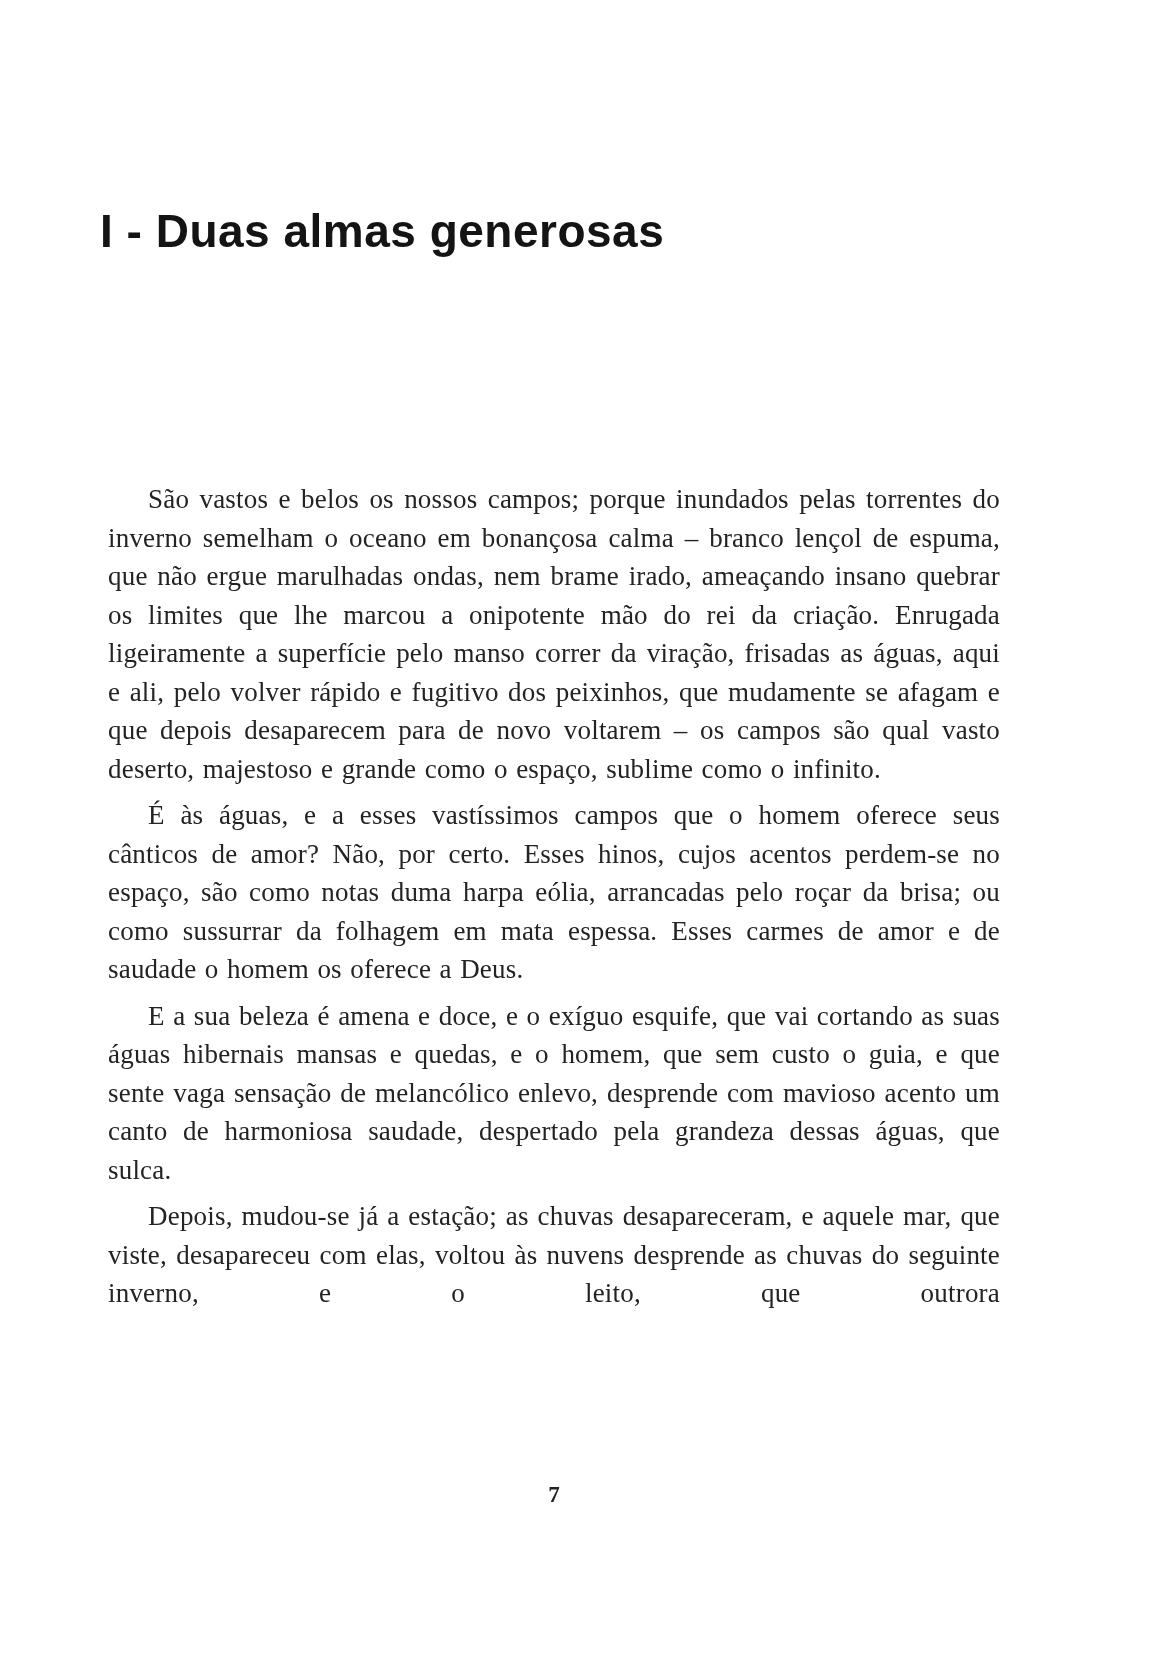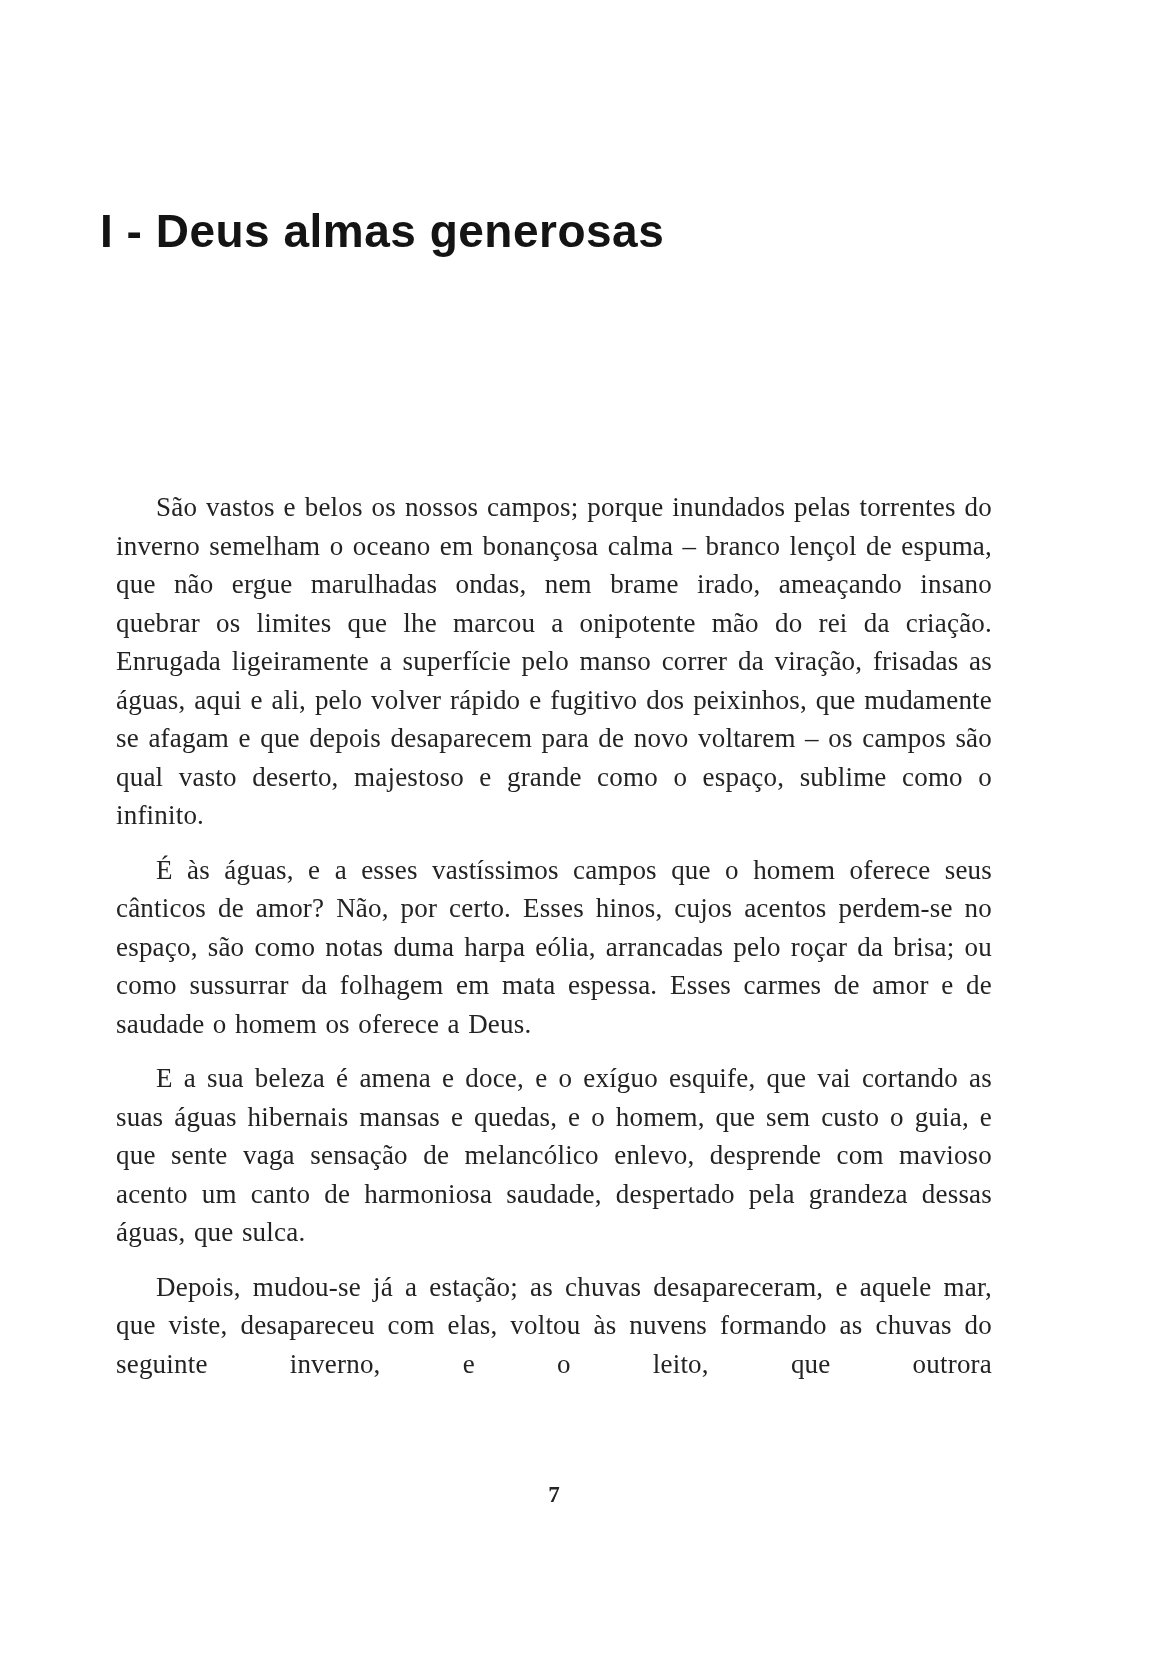--- a/index.html
+++ b/index.html
@@ -39,21 +39,21 @@
     font-size: 27px;
     line-height: 38.5px;
     letter-spacing: 0.2px;
     word-spacing: 1.5px;
     text-align: justify;
     hyphens: auto;
     -webkit-hyphens: auto;
     color: #232323;
   }
   .body-text p {
-    margin: 16px;
+    margin: 8px;
     text-indent: 40px;
   }
   
   .body-text p:last-child {
     text-align-last: justify;
   }
   .page-number {
     position: absolute;
     left: 100px;
     width: 908px;
@@ -61,23 +61,23 @@
     text-align: center;
     font-size: 23px;
     font-weight: 700;
     color: #232323;
   }
 </style>
 </head>
 <body>
 
 <div class="page">
-  <h1 class="chapter-title">I - Deus almas generosas</h1>
+  <h1 class="chapter-title">I - Duas almas generosas</h1>
 
   <div class="body-text">
       <p>São vastos e belos os nossos campos; porque inundados pelas torrentes do inverno semelham o oceano em bonançosa calma – branco lençol de espuma, que não ergue marulhadas ondas, nem brame irado, ameaçando insano quebrar os limites que lhe marcou a onipotente mão do rei da criação. Enrugada ligeiramente a superfície pelo manso correr da viração, frisadas as águas, aqui e ali, pelo volver rápido e fugitivo dos peixinhos, que mudamente se afagam e que depois desaparecem para de novo voltarem – os campos são qual vasto deserto, majestoso e grande como o espaço, sublime como o infinito.</p>
       <p>É às águas, e a esses vastíssimos campos que o homem oferece seus cânticos de amor? Não, por certo. Esses hinos, cujos acentos perdem-se no espaço, são como notas duma harpa eólia, arrancadas pelo roçar da brisa; ou como sussurrar da folhagem em mata espessa. Esses carmes de amor e de saudade o homem os oferece a Deus.</p>
       <p>E a sua beleza é amena e doce, e o exíguo esquife, que vai cortando as suas águas hibernais mansas e quedas, e o homem, que sem custo o guia, e que sente vaga sensação de melancólico enlevo, desprende com mavioso acento um canto de harmoniosa saudade, despertado pela grandeza dessas águas, que sulca.</p>
-      <p>Depois, mudou-se já a estação; as chuvas desapareceram, e aquele mar, que viste, desapareceu com elas, voltou às nuvens formando as chuvas do seguinte inverno, e o leito, que outrora</p>
+      <p>Depois, mudou-se já a estação; as chuvas desapareceram, e aquele mar, que viste, desapareceu com elas, voltou às nuvens desprende as chuvas do seguinte inverno, e o leito, que outrora</p>
     </div>
 
   <div class="page-number">7</div>
 </div>
 
 </body></html>

